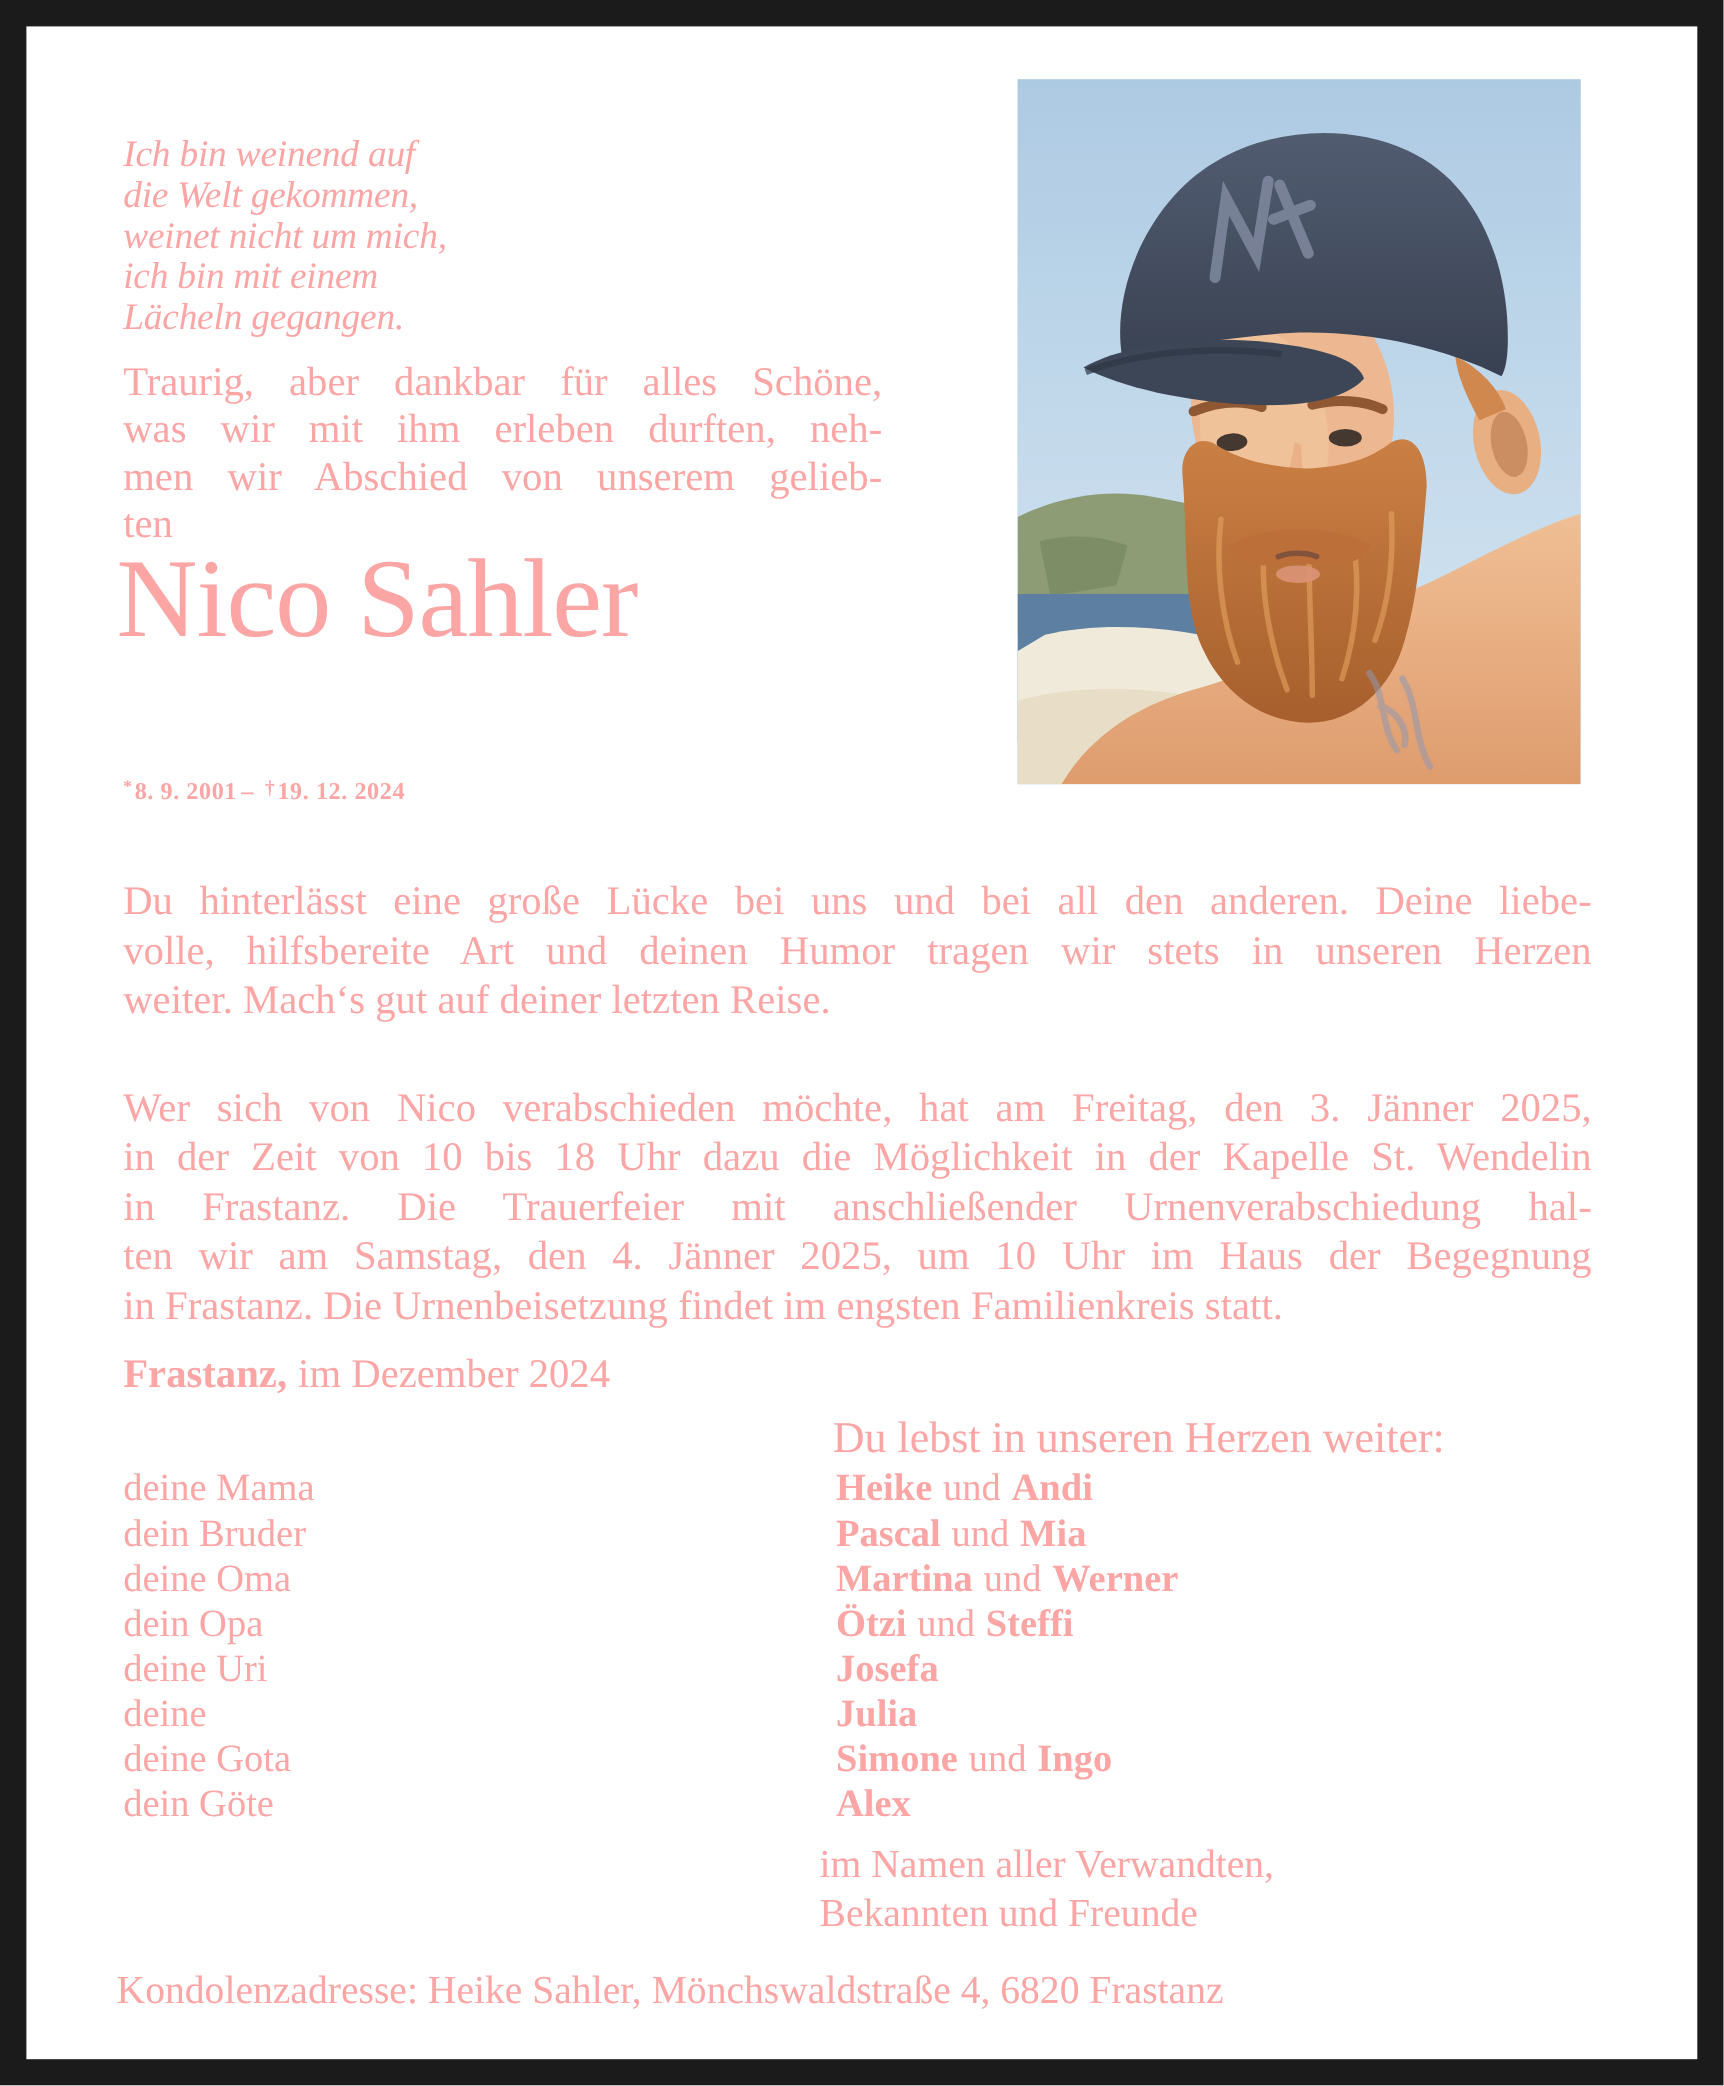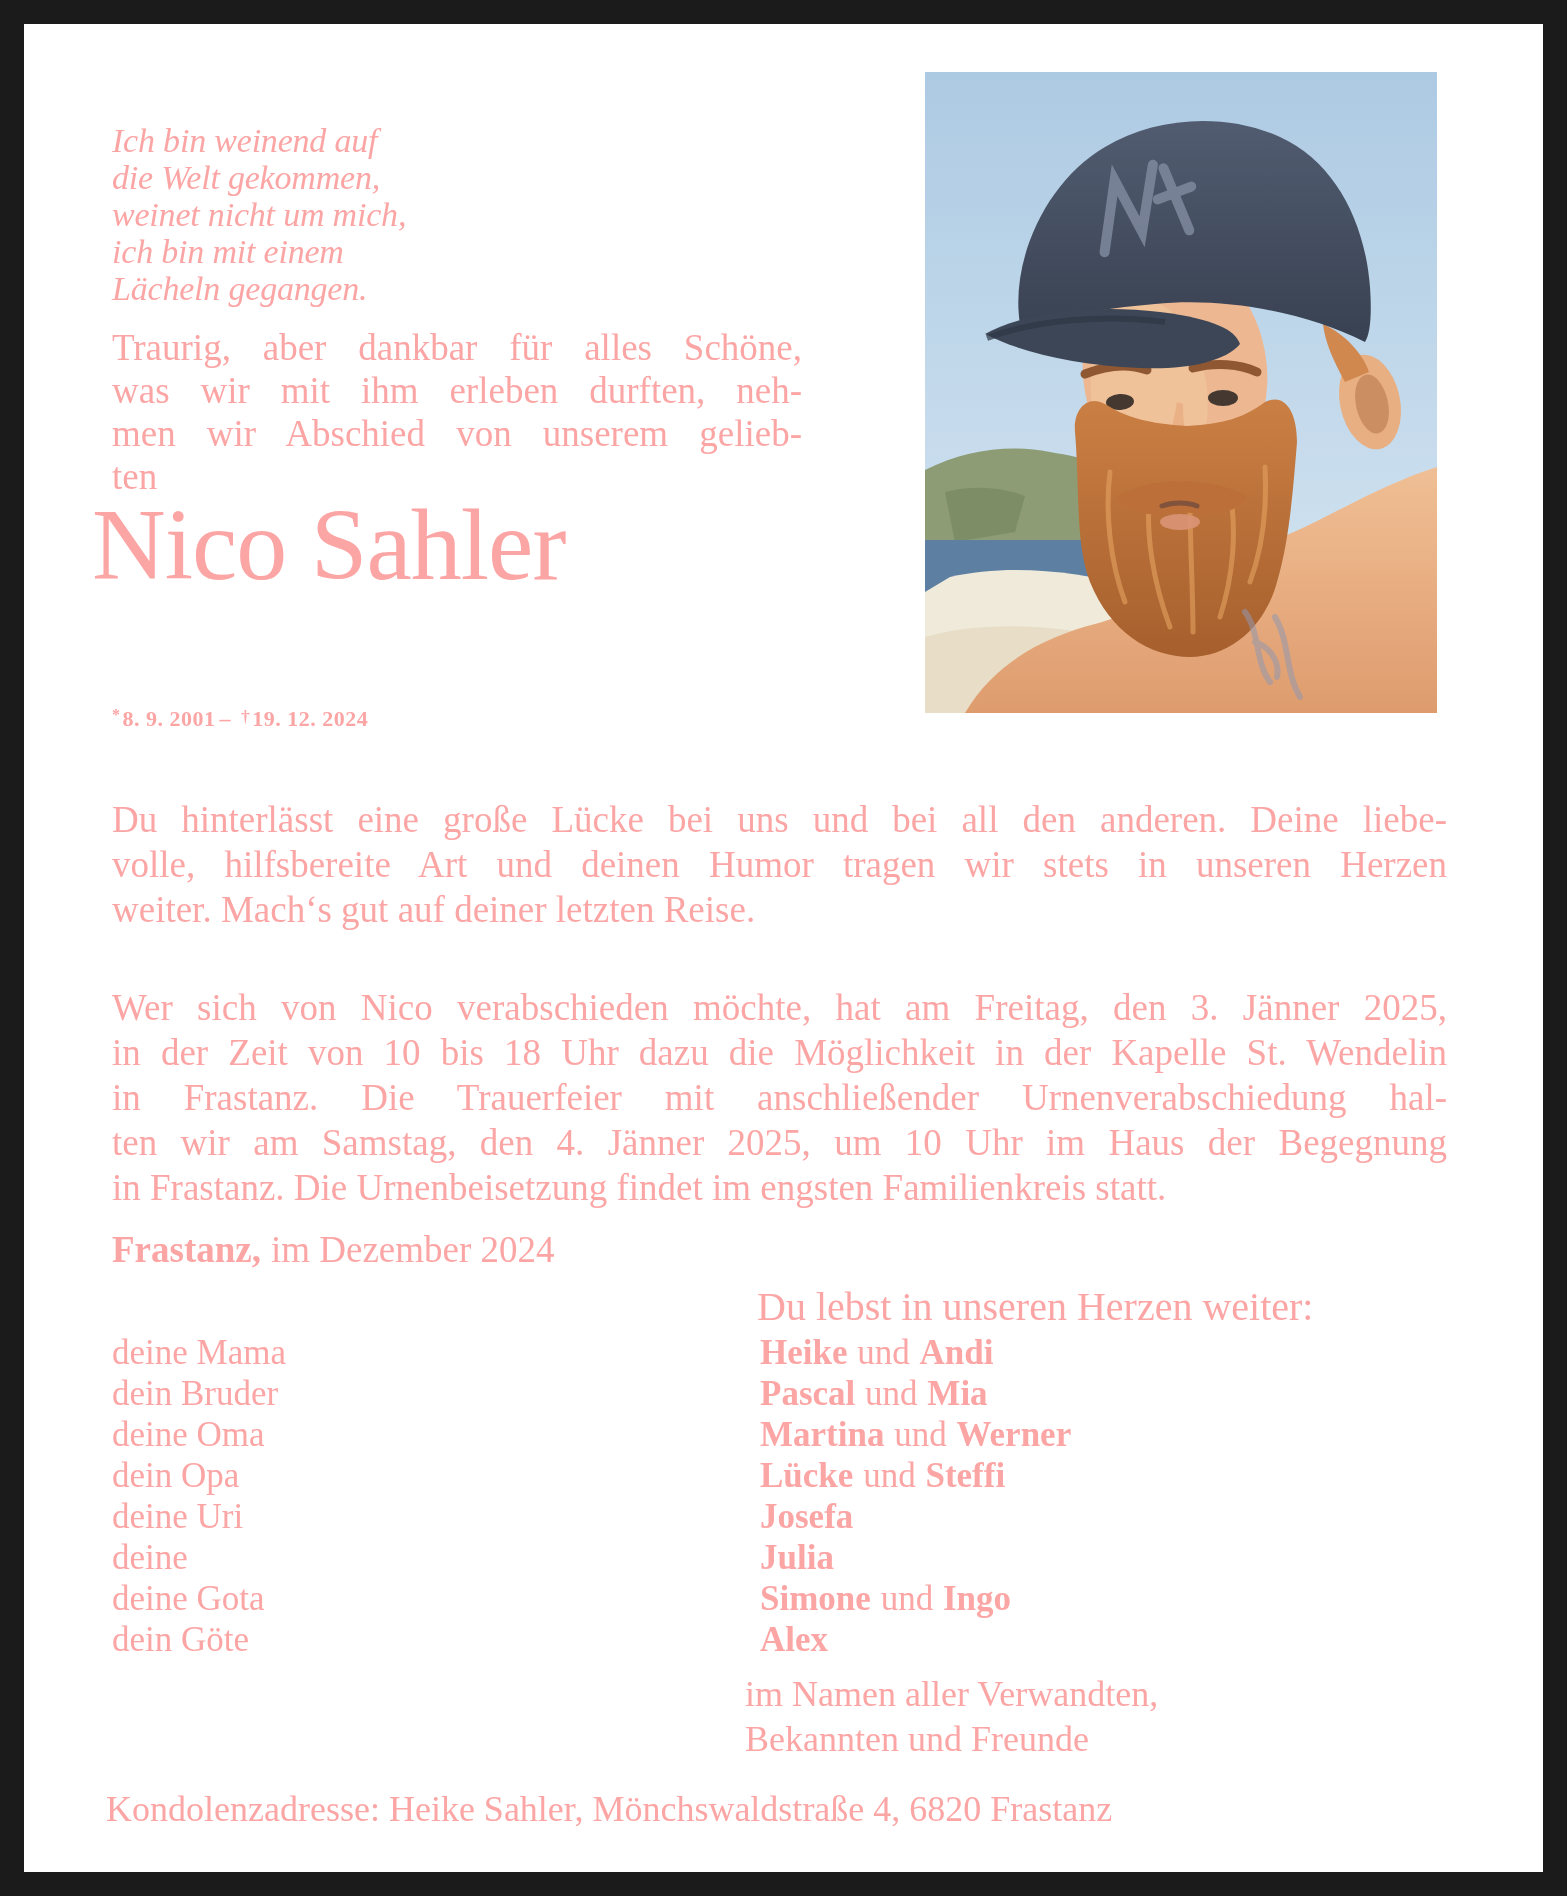--- a/index.html
+++ b/index.html
@@ -13,21 +13,21 @@
   }
   .paper{position:absolute;left:24px;top:24px;right:24px;bottom:24px;background:#ffffff;}
   .abs{position:absolute;}
   
   .poem{left:112px;top:122px;font-style:italic;font-size:34px;line-height:37px;letter-spacing:-0.2px;}
   
   .intro{left:112px;top:326px;width:690px;font-size:37px;line-height:43px;}
   .jline{text-align:justify;text-align-last:justify;white-space:nowrap;}
   .lline{text-align:left;white-space:nowrap;}
   
-  .name{left:92px;top:492px;font-size:102px;line-height:1.04;letter-spacing:-1px;white-space:nowrap;}
+  .name{left:106px;top:492px;font-size:102px;line-height:1.04;letter-spacing:-1px;white-space:nowrap;}
   
   .dates{left:112px;top:706px;font-size:22px;font-weight:bold;white-space:nowrap;letter-spacing:0.5px;}
   .dates .sym-birth{font-size:0.72em;vertical-align:0.38em;margin-right:2px;}
   .dates .sym-death{font-size:0.80em;vertical-align:0.25em;margin:0 2px 0 6px;}
   .dates .sep{margin:0 4px;}
   
   .para{left:112px;width:1335px;font-size:37px;line-height:45px;}
   .p1{top:797px;}
   .p2{top:985px;}
   
@@ -178,21 +178,21 @@
     <div class="fam-row">
       <div class="fam-label">dein Bruder</div>
       <div class="fam-names"><span class="fam-name">Pascal</span><span class="fam-conj">und</span><span class="fam-name">Mia</span></div>
     </div>
     <div class="fam-row">
       <div class="fam-label">deine Oma</div>
       <div class="fam-names"><span class="fam-name">Martina</span><span class="fam-conj">und</span><span class="fam-name">Werner</span></div>
     </div>
     <div class="fam-row">
       <div class="fam-label">dein Opa</div>
-      <div class="fam-names"><span class="fam-name">Lücke</span><span class="fam-conj">und</span><span class="fam-name">Steffi</span></div>
+      <div class="fam-names"><span class="fam-name">Ötzi</span><span class="fam-conj">und</span><span class="fam-name">Steffi</span></div>
     </div>
     <div class="fam-row">
       <div class="fam-label">deine Uri</div>
       <div class="fam-names"><span class="fam-name">Josefa</span><span class="fam-conj"></span><span class="fam-name"></span></div>
     </div>
     <div class="fam-row">
       <div class="fam-label">deine</div>
       <div class="fam-names"><span class="fam-name">Julia</span><span class="fam-conj"></span><span class="fam-name"></span></div>
     </div>
     <div class="fam-row">

